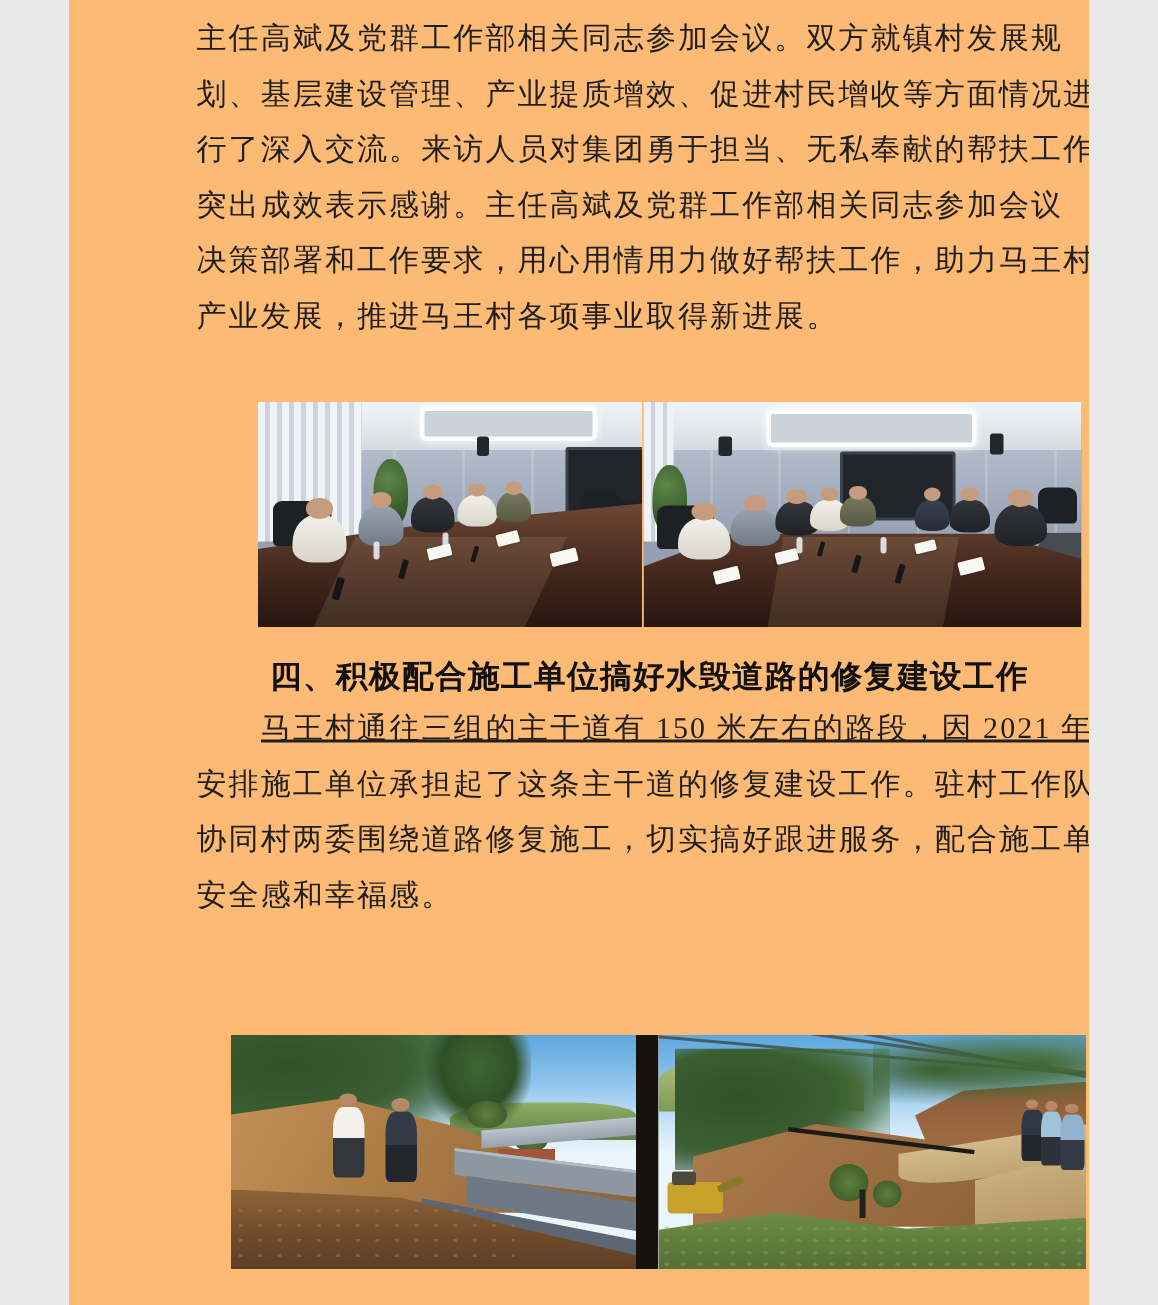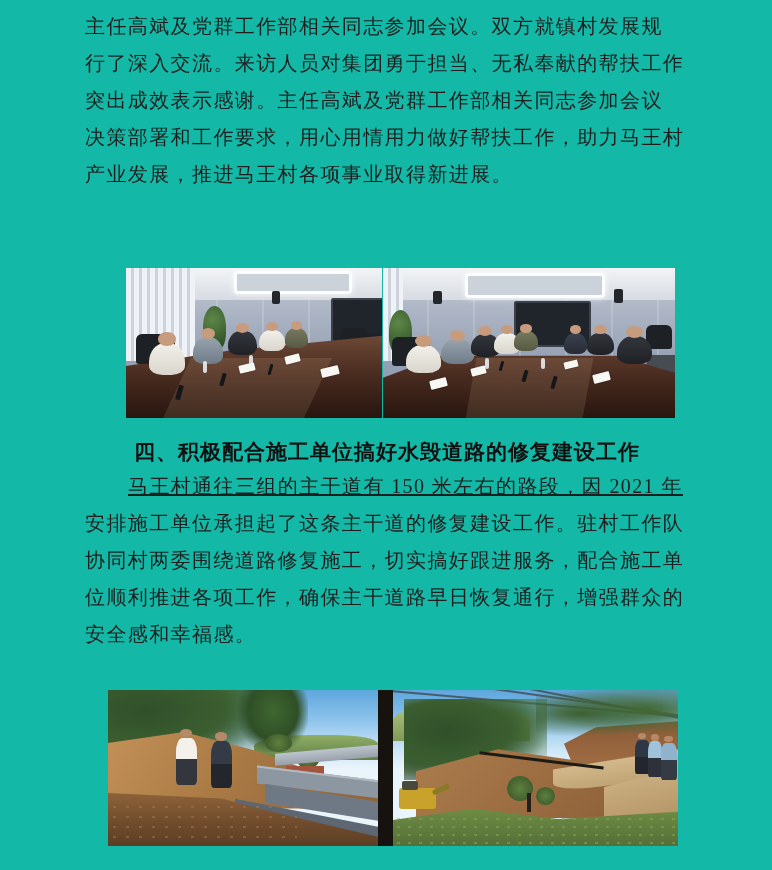--- a/index.html
+++ b/index.html
@@ -1,18 +1,18 @@
 <!DOCTYPE html>
 <html><head>
 <meta charset="utf-8">
 <style>
   html,body { margin:0; padding:0; background:#e9e9e9; }
   .page {
-    position:relative; width:772px; height:870px; margin:0 auto;
-    background:#14b8a6; overflow:hidden;
+    position:relative; width:680px; height:870px; margin:0 auto;
+    background:#fdba74; overflow:hidden;
     font-family:"Liberation Serif","DejaVu Serif",serif;
     color:#1f1f1f;
   }
   
   .textblock { position:absolute; left:85px; width:604px; }
   .tline {
     height:37px; line-height:37px; font-size:20px;
     letter-spacing:1.4px; white-space:nowrap;
   }
   #para1 { top:8px; }
@@ -172,20 +172,21 @@
   #rphoto-r .viewer3 { left:94%; top:34%; width:5.5%; height:24%;
       background:linear-gradient(180deg,#8fb3cc 0 46%,#343b45 46% 100%); }
 </style>
 </head>
 <body>
 
 <div class="page">
 
   <div class="textblock" id="para1">
     <div class="tline">主任高斌及党群工作部相关同志参加会议。双方就镇村发展规</div>
+    <div class="tline">划、基层建设管理、产业提质增效、促进村民增收等方面情况进</div>
     <div class="tline">行了深入交流。来访人员对集团勇于担当、无私奉献的帮扶工作</div>
     <div class="tline">突出成效表示感谢。主任高斌及党群工作部相关同志参加会议</div>
     <div class="tline">决策部署和工作要求，用心用情用力做好帮扶工作，助力马王村</div>
     <div class="tline">产业发展，推进马王村各项事业取得新进展。</div>
   </div>
 
   <div class="photo" id="mphoto-l">
     <div class="mr-wall"></div>
     <div class="mr-panel"></div>
     <div class="mr-ceiling"></div>
@@ -247,21 +248,20 @@
     <div class="bottle" style="left:35%;top:60%;width:4px;height:11px;"></div>
     <div class="bottle" style="left:54%;top:60%;width:4px;height:11px;"></div>
   </div>
 
   <div class="heading">四、积极配合施工单位搞好水毁道路的修复建设工作</div>
 
   <div class="textblock" id="para2">
     <div class="tline indent2">马王村通往三组的主干道有 150 米左右的路段，因 2021 年</div>
     <div class="tline">安排施工单位承担起了这条主干道的修复建设工作。驻村工作队</div>
     <div class="tline">协同村两委围绕道路修复施工，切实搞好跟进服务，配合施工单</div>
-    <div class="tline">位顺利推进各项工作，确保主干道路早日恢复通行，增强群众的</div>
     <div class="tline">安全感和幸福感。</div>
   </div>
 
   <div class="photo" id="rphoto-l">
     <div class="rd-sky"></div>
     <div class="rd-hills"></div>
     <div class="rd-trees"></div>
     <div class="rd-trees2"></div>
     <div class="rd-slope"></div>
     <div class="rd-bush bush1"></div>

